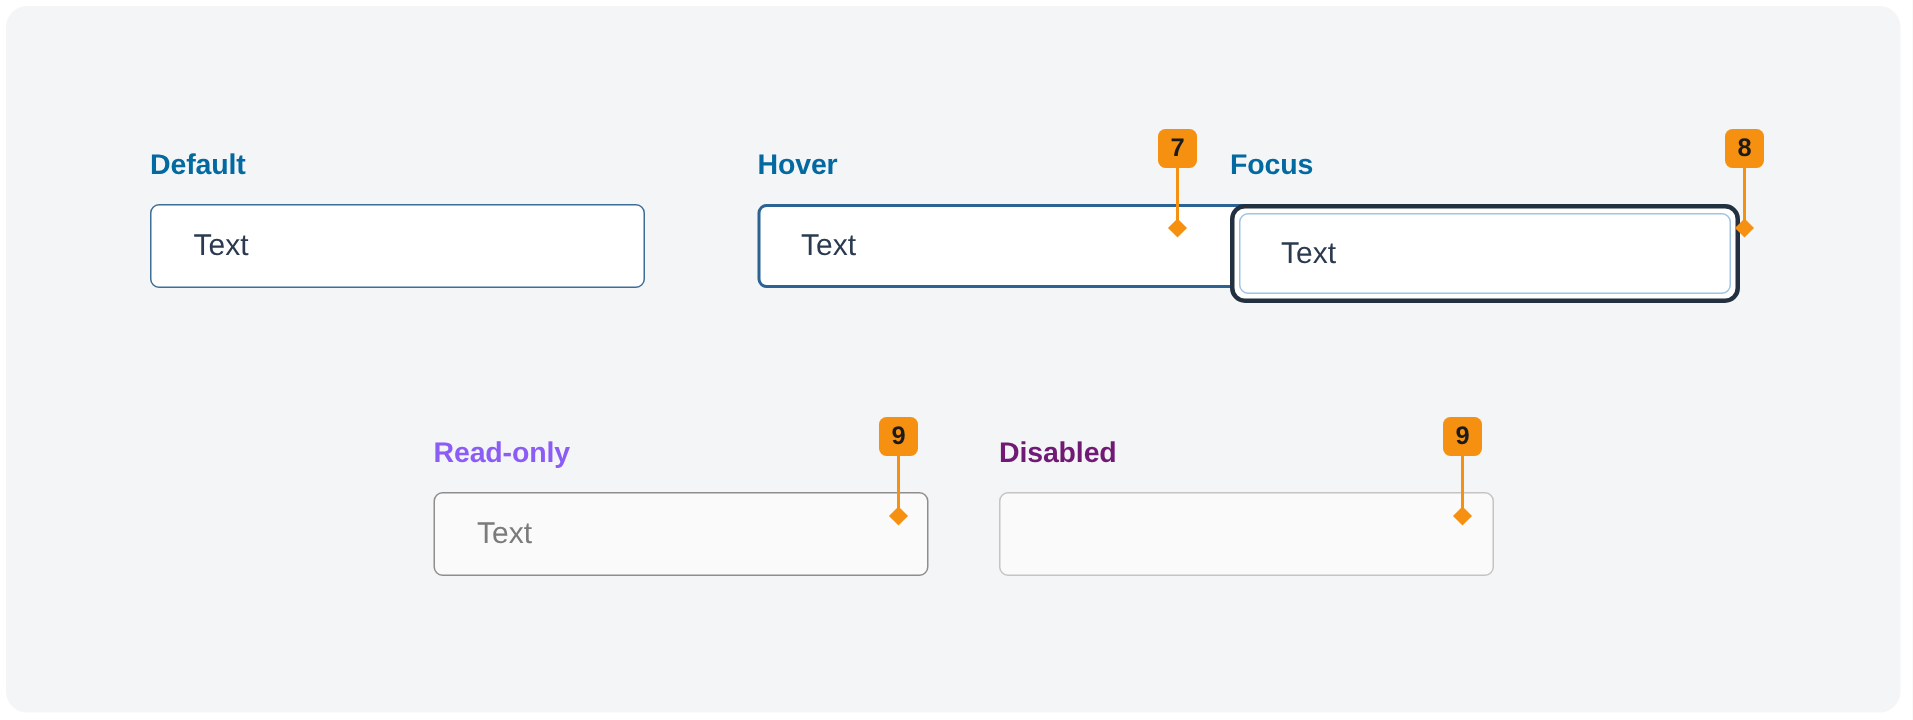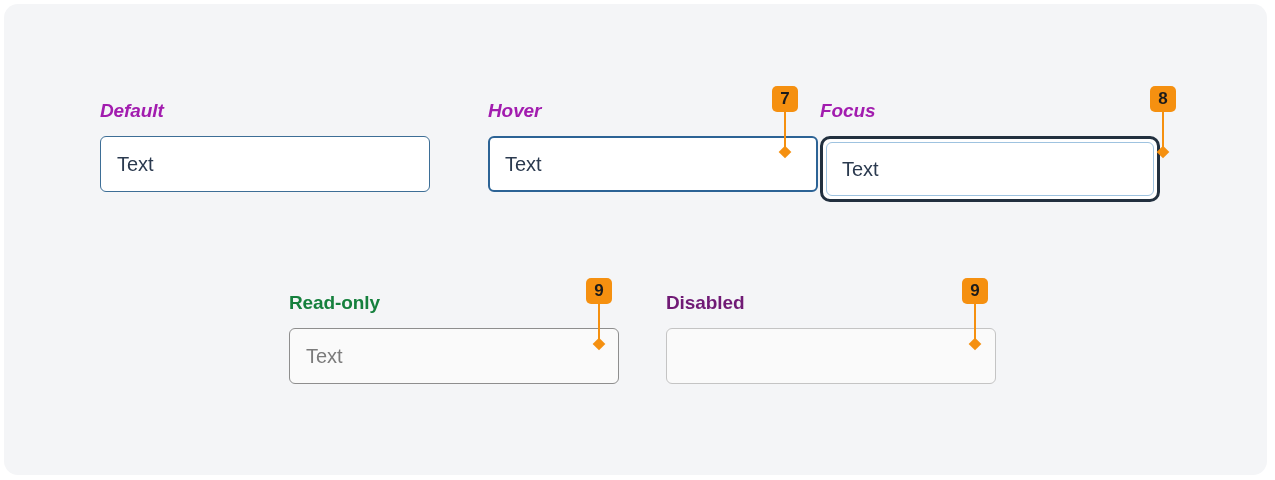--- a/index.html
+++ b/index.html
@@ -31,33 +31,33 @@
   }
 
   .field-label {
     font-size: 19px;
     font-weight: bold;
     letter-spacing: -0.1px;
     line-height: 22px;
     white-space: nowrap;
     margin: 0 0 14px 0;
   }
-  .lbl-dark     { color: #a21caf; font-style: italic; }
-  .lbl-gray     { color: #15803d; }
+  .lbl-dark     { color: #0369a1; }
+  .lbl-gray     { color: #8b5cf6; }
   .lbl-lightgray{ color: #701a75; }
 
   .field-box {
     box-sizing: border-box;
     display: flex;
     align-items: center;
     border-radius: 6px;
     font-size: 20px;
     line-height: 24px;
   }
-  .field-value { pointer-events: none; }
+  .field-value { pointer-events: none; margin-left: 12px; }
 
   
   .state-default .field-box {
     width: 330px;
     height: 56px;
     background: #ffffff;
     border: 1px solid #3d6e96;
     padding-left: 16px;
   }
   .state-default .field-value { color: #2b3a4f; }
@@ -151,21 +151,21 @@
 
 <div id="panel">
 
   <div class="field-group state-default" style="left:96px; top:96px;">
     <div class="field-label lbl-dark">Default</div>
     <div class="field-box">
       <span class="field-value">Text</span>
     </div>
   </div>
 
-  <div class="field-group state-hover" style="left:484px; top:96px;">
+  <div class="field-group state-hover" style="left:501px; top:96px;">
     <div class="field-label lbl-dark">Hover</div>
     <div class="field-box">
       <span class="field-value">Text</span>
     </div>
   </div>
 
   <div class="field-group state-focus" style="left:816px; top:96px;">
     <div class="field-label lbl-dark">Focus</div>
     <div class="focus-ring">
       <div class="field-box">

